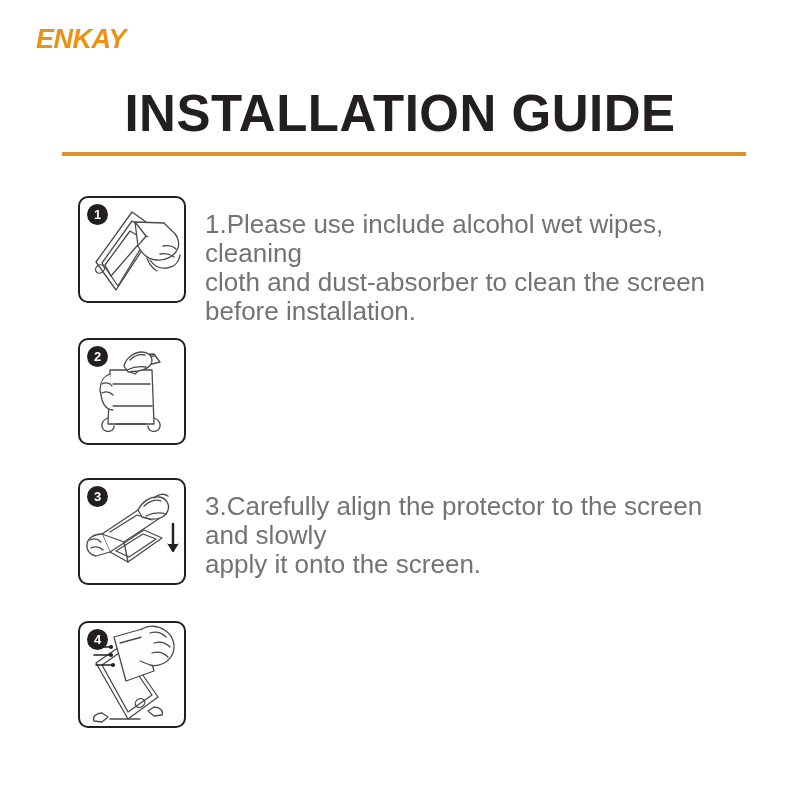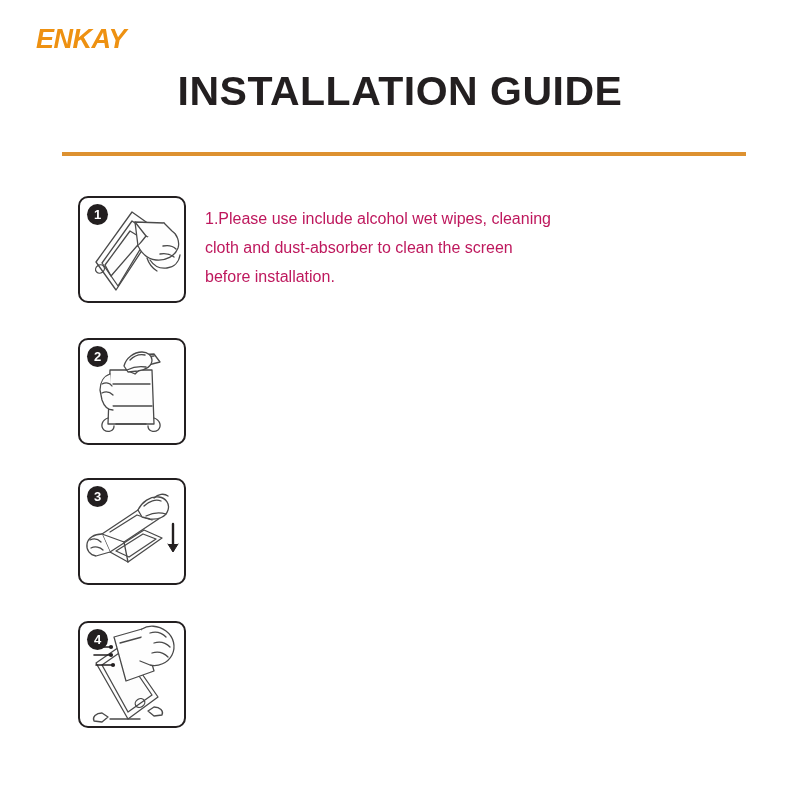--- a/index.html
+++ b/index.html
@@ -33,23 +33,23 @@
     color: #EE9111;
     line-height: 1;
     font-family: "Liberation Sans", sans-serif;
   }
 
   
   .title {
     position: absolute;
     left: 0;
     right: 0;
-    top: 68px;
+    top: 84px;
     text-align: center;
-    font-size: 41px;
+    font-size: 51px;
     font-weight: bold;
     letter-spacing: 0.5px;
     color: #231f20;
     font-family: "Liberation Sans", sans-serif;
   }
 
   .divider {
     position: absolute;
     left: 62px;
     top: 152px;
@@ -103,25 +103,25 @@
     font-size: 13px;
     font-weight: bold;
     line-height: 21px;
     text-align: center;
     z-index: 4;
     font-family: "Liberation Sans", sans-serif;
   }
   .step-text {
     flex: 1 1 auto;
     margin-left: 19px;
-    margin-top: 8px;
+    margin-top: 14px;
     padding-right: 60px;
-    font-size: 16px;
+    font-size: 26px;
     line-height: 29px;
-    color: #be185d;
+    color: #737373;
     font-family: "Liberation Sans", sans-serif;
     white-space: pre-line;
   }
 
   
   .step.s1 { height: 142px; }
   .step.s2 { height: 140px; }
   .step.s3 { height: 143px; }
   .step.s4 { height: 140px; }
 </style>
@@ -220,20 +220,22 @@
             <path d="M66 36 C72 33 80 32 86 34"></path>
             <path d="M74 18 C78 14 84 13 88 16"></path>
 
             <g stroke="#231f20" stroke-width="2.4">
               <path d="M93 44 L93 70"></path>
               <path d="M88 64 L93 72 L98 64" fill="#231f20" stroke-width="1"></path>
             </g>
           </g>
         </svg>
       </div>
+      <div class="step-text">3.Carefully align the protector to  the screen and slowly
+   apply it onto the screen.</div>
     </div>
 
     <div class="step s4">
       <div class="icon-box">
         <span class="badge">4</span>
         <svg viewBox="0 0 104 103">
           <g fill="none" stroke="#4a4a4a" stroke-width="1.3" stroke-linejoin="round" stroke-linecap="round">
 
             <path d="M16 40 L42 22 L78 74 L48 96 Z" fill="#fdfdfd"></path>
             <path d="M22 42 L42 28 L72 72 L48 89 Z"></path>

